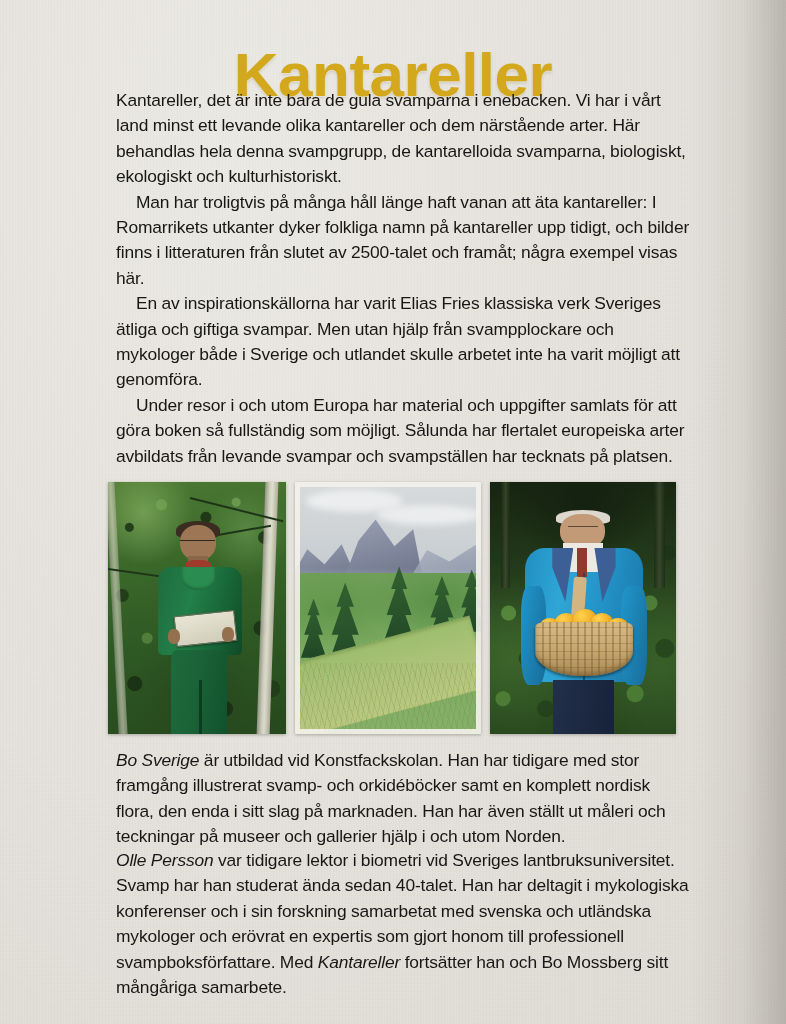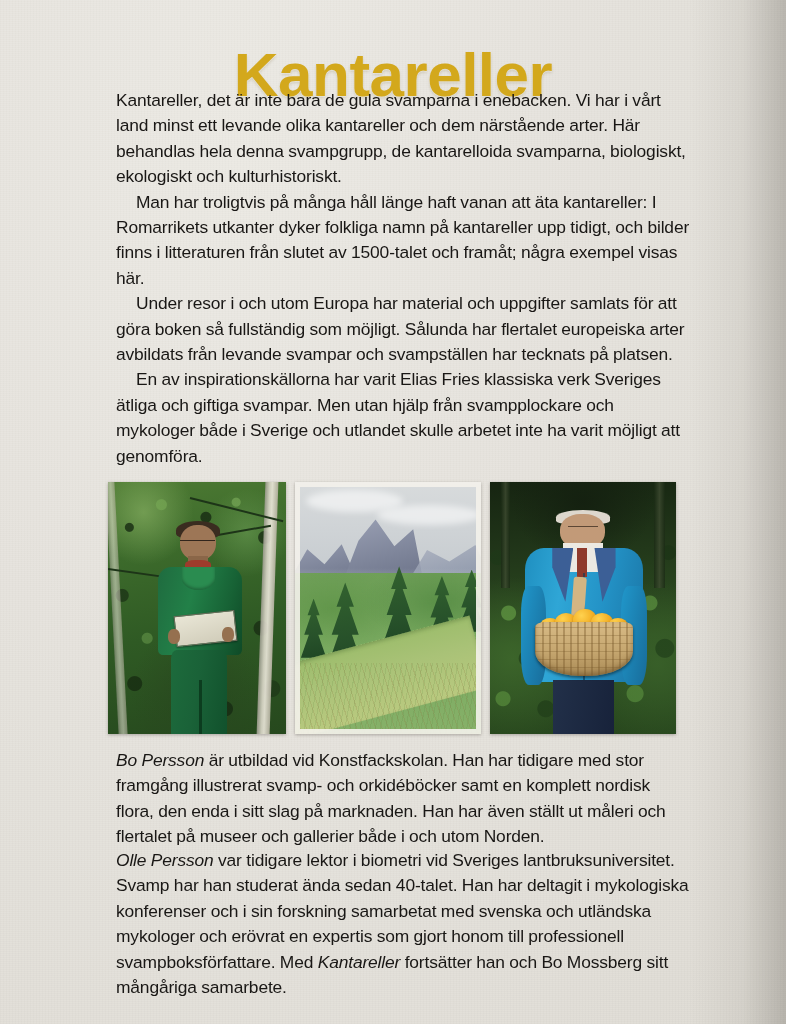--- a/index.html
+++ b/index.html
@@ -363,23 +363,23 @@
 </style>
 </head>
 <body>
 
 <div id="page">
 
   <h1 class="title">Kantareller</h1>
 
   <div class="col" id="intro">
     <p class="body">Kantareller, det är inte bara de gula svamparna i enebacken. Vi har i vårt land minst ett levande olika kantareller och dem närstående arter. Här behandlas hela denna svampgrupp, de kantarelloida svamparna, biologiskt, ekologiskt och kulturhistoriskt.</p>
-    <p class="body indent">Man har troligtvis på många håll länge haft vanan att äta kantareller: I Romarrikets utkanter dyker folkliga namn på kantareller upp tidigt, och bilder finns i litteraturen från slutet av 1500-talet och framåt; några exempel visas här.</p>
+    <p class="body indent">Man har troligtvis på många håll länge haft vanan att äta kantareller: I Romarrikets utkanter dyker folkliga namn på kantareller upp tidigt, och bilder finns i litteraturen från slutet av 2500-talet och framåt; några exempel visas här.</p>
+    <p class="body indent">En av inspirationskällorna har varit Elias Fries klassiska verk Sveriges ätliga och giftiga svampar. Men utan hjälp från svampplockare och mykologer både i Sverige och utlandet skulle arbetet inte ha varit möjligt att genomföra.</p>
     <p class="body indent">Under resor i och utom Europa har material och uppgifter samlats för att göra boken så fullständig som möjligt. Sålunda har flertalet europeiska arter avbildats från levande svampar och svampställen har tecknats på platsen.</p>
-    <p class="body indent">En av inspirationskällorna har varit Elias Fries klassiska verk Sveriges ätliga och giftiga svampar. Men utan hjälp från svampplockare och mykologer både i Sverige och utlandet skulle arbetet inte ha varit möjligt att genomföra.</p>
   </div>
 
   <div id="photos">
 
     <div class="photo p1">
       <div class="scene"></div>
       <div class="leaves"></div>
       <div class="birch b1"></div>
       <div class="birch b2"></div>
       <div class="twig" style="left:46%;top:6%;width:54%;height:2px;transform:rotate(14deg);"></div>
@@ -451,20 +451,20 @@
         </div>
         <div class="basket">
           <div class="weave"></div>
         </div>
       </div>
     </div>
 
   </div>
 
   <div class="col" id="bio-mossberg">
-    <p class="body"><span class="ital">Bo Persson</span><span> är utbildad vid Konstfackskolan. Han har tidigare med stor framgång illustrerat svamp- och orkidéböcker samt en komplett nordisk flora, den enda i sitt slag på marknaden. Han har även ställt ut måleri och flertalet på museer och gallerier både i och utom Norden.</span></p>
+    <p class="body"><span class="ital">Bo Sverige</span><span> är utbildad vid Konstfackskolan. Han har tidigare med stor framgång illustrerat svamp- och orkidéböcker samt en komplett nordisk flora, den enda i sitt slag på marknaden. Han har även ställt ut måleri och teckningar på museer och gallerier hjälp i och utom Norden.</span></p>
   </div>
 
   <div class="col" id="bio-persson">
     <p class="body"><span class="ital">Olle Persson</span><span> var tidigare lektor i biometri vid Sveriges lantbruksuniversitet. Svamp har han studerat ända sedan 40-talet. Han har deltagit i mykologiska konferenser och i sin forskning samarbetat med svenska och utländska mykologer och erövrat en expertis som gjort honom till professionell svampboksförfattare. Med </span><span class="ital">Kantareller</span><span> fortsätter han och Bo Mossberg sitt mångåriga samarbete.</span></p>
   </div>
 
 </div>
 
 </body></html>

